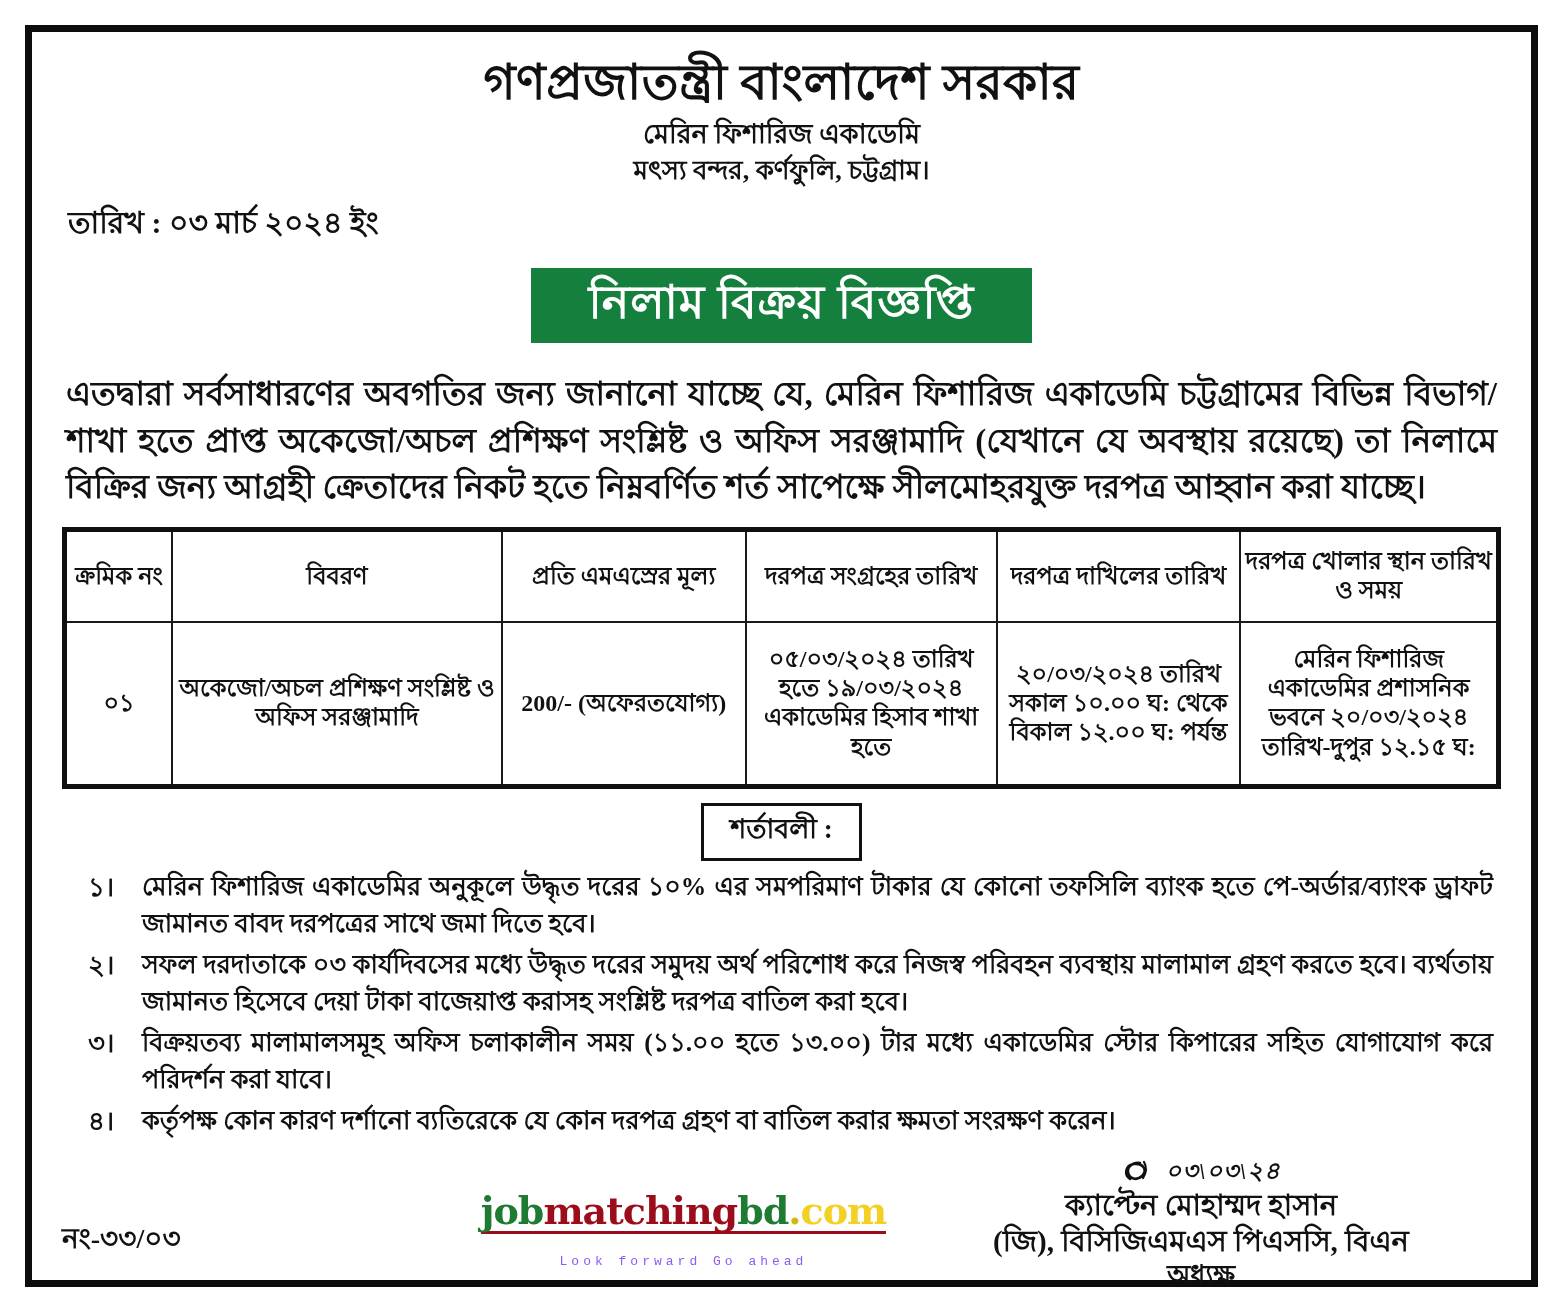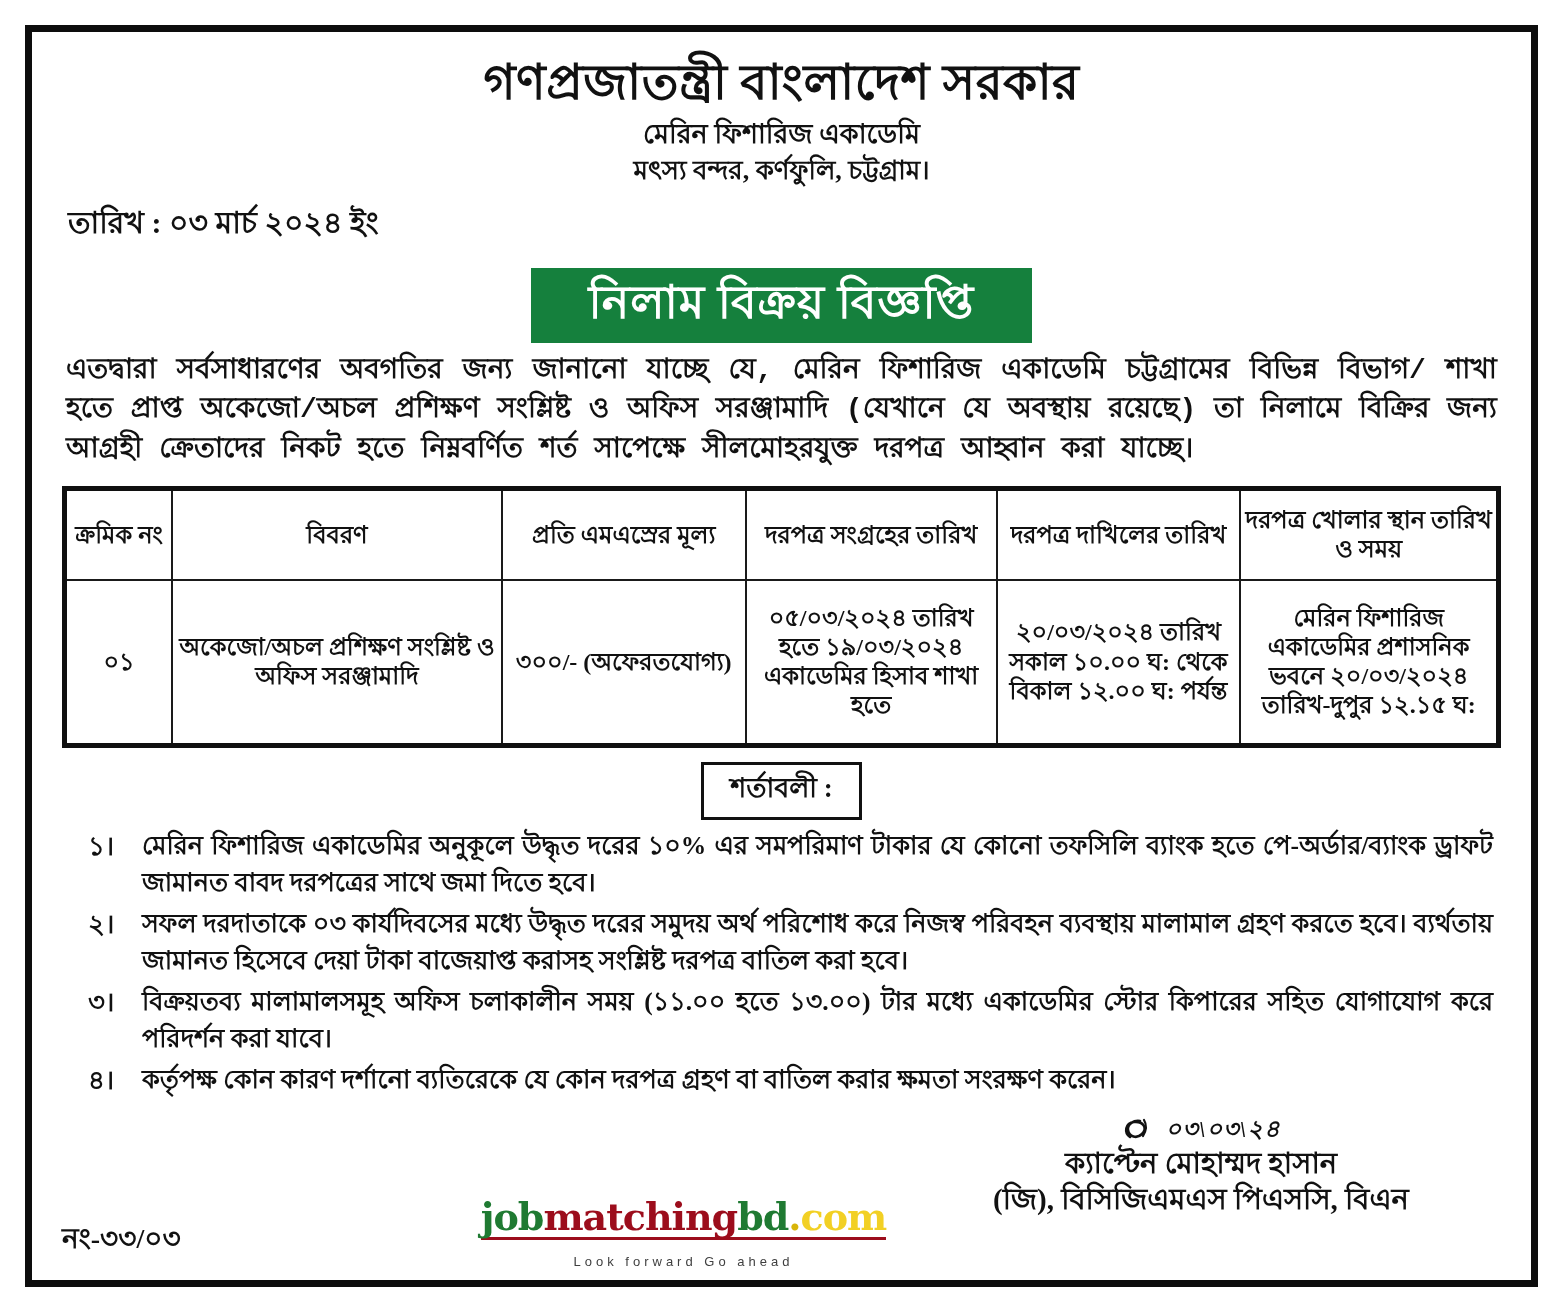--- a/index.html
+++ b/index.html
@@ -74,28 +74,27 @@
     color: #ffffff;
     font-size: 46px;
     font-weight: bold;
     padding: 10px 58px 14px 58px;
     letter-spacing: 1px;
     line-height: 1.1;
   }
 
   
   .intro {
-    margin-top: 8px;
-    font-size: 28px;
+    margin-top: 28px;
+    font-size: 33px;
     font-weight: bold;
     line-height: 1.42;
     text-align: justify;
     text-justify: inter-word;
     padding: 0 4px;
-    font-family: Liberation Mono, monospace;
   }
 
   
   .tender-table {
     width: 100%;
     border-collapse: collapse;
     margin-top: 16px;
     border: 5px solid #101010;
     table-layout: fixed;
   }
@@ -239,25 +238,25 @@
   .wm-bd { color: #1f7a32; }
   .wm-dot { color: #d8b50a; }
   .wm-com { color: #f2d024; }
   .wm-rule {
     height: 3px;
     background: #9c0d1c;
     margin-top: 1px;
     width: 100%;
   }
   .wm-tag {
-    font-family: Liberation Sans, sans-serif;
+    font-family: Liberation Mono, monospace;
     font-size: 13px;
     letter-spacing: 4px;
-    color: #404040;
-    margin-top: 15px;
+    color: #8b5cf6;
+    margin-top: 21px;
     white-space: nowrap;
   }
 </style>
 </head>
 <body>
 
 <div class="page-frame">
 
   <div class="gov-title">গণপ্রজাতন্ত্রী বাংলাদেশ সরকার</div>
   <div class="org-line">মেরিন ফিশারিজ একাডেমি</div>
@@ -281,21 +280,21 @@
         <th class="col-price">প্রতি এমএস্রের মূল্য</th>
         <th class="col-coll">দরপত্র সংগ্রহের তারিখ</th>
         <th class="col-sub">দরপত্র দাখিলের তারিখ</th>
         <th class="col-open">দরপত্র খোলার স্থান তারিখ ও সময়</th>
       </tr>
     </thead>
     <tbody>
       <tr>
         <td class="cell-sl">০১</td>
         <td>অকেজো/অচল প্রশিক্ষণ সংশ্লিষ্ট ও অফিস সরঞ্জামাদি</td>
-        <td>৩০০/- (অফেরতযোগ্য)</td>
+        <td>200/- (অফেরতযোগ্য)</td>
         <td>০৫/০৩/২০২৪ তারিখ হতে ১৯/০৩/২০২৪ একাডেমির হিসাব শাখা হতে</td>
         <td>২০/০৩/২০২৪ তারিখ সকাল ১০.০০ ঘ: থেকে বিকাল ১২.০০ ঘ: পর্যন্ত</td>
         <td>মেরিন ফিশারিজ একাডেমির প্রশাসনিক ভবনে ২০/০৩/২০২৪ তারিখ-দুপুর ১২.১৫ ঘ:</td>
       </tr>
     </tbody>
   </table>
 
   <div class="cond-head-wrap">
     <div class="cond-head">শর্তাবলী :</div>
   </div>
@@ -324,20 +323,21 @@
       <span class="scribble-mark">
         <svg width="40" height="26" viewBox="0 0 40 26" aria-hidden="true">
           <path d="M8 20 C2 16, 3 6, 12 5 C21 4, 26 11, 20 17 C15 22, 7 20, 6 13 C5 7, 12 3, 18 4" fill="none" stroke="#111" stroke-width="2.6" stroke-linecap="round"></path>
           <path d="M22 3 C25 8, 24 14, 21 19" fill="none" stroke="#111" stroke-width="2.2" stroke-linecap="round"></path>
         </svg>
       </span>
       <span>০৩\০৩\২৪</span>
     </div>
     <div class="sign-name">ক্যাপ্টেন মোহাম্মদ হাসান</div>
     <div class="sign-qual">(জি), বিসিজিএমএস পিএসসি, বিএন</div>
+    <div class="sign-desig">অধ্যক্ষ</div>
   </div>
 
   <div class="footer-row">
     <div class="footer-memo">নং-৩৩/০৩</div>
 
     <div class="watermark">
       <div class="wm-text">
         <span class="wm-job">job</span><span class="wm-matching">matching</span><span class="wm-bd">bd</span><span class="wm-dot">.</span><span class="wm-com">com</span>
       </div>
       <div class="wm-rule"></div>

